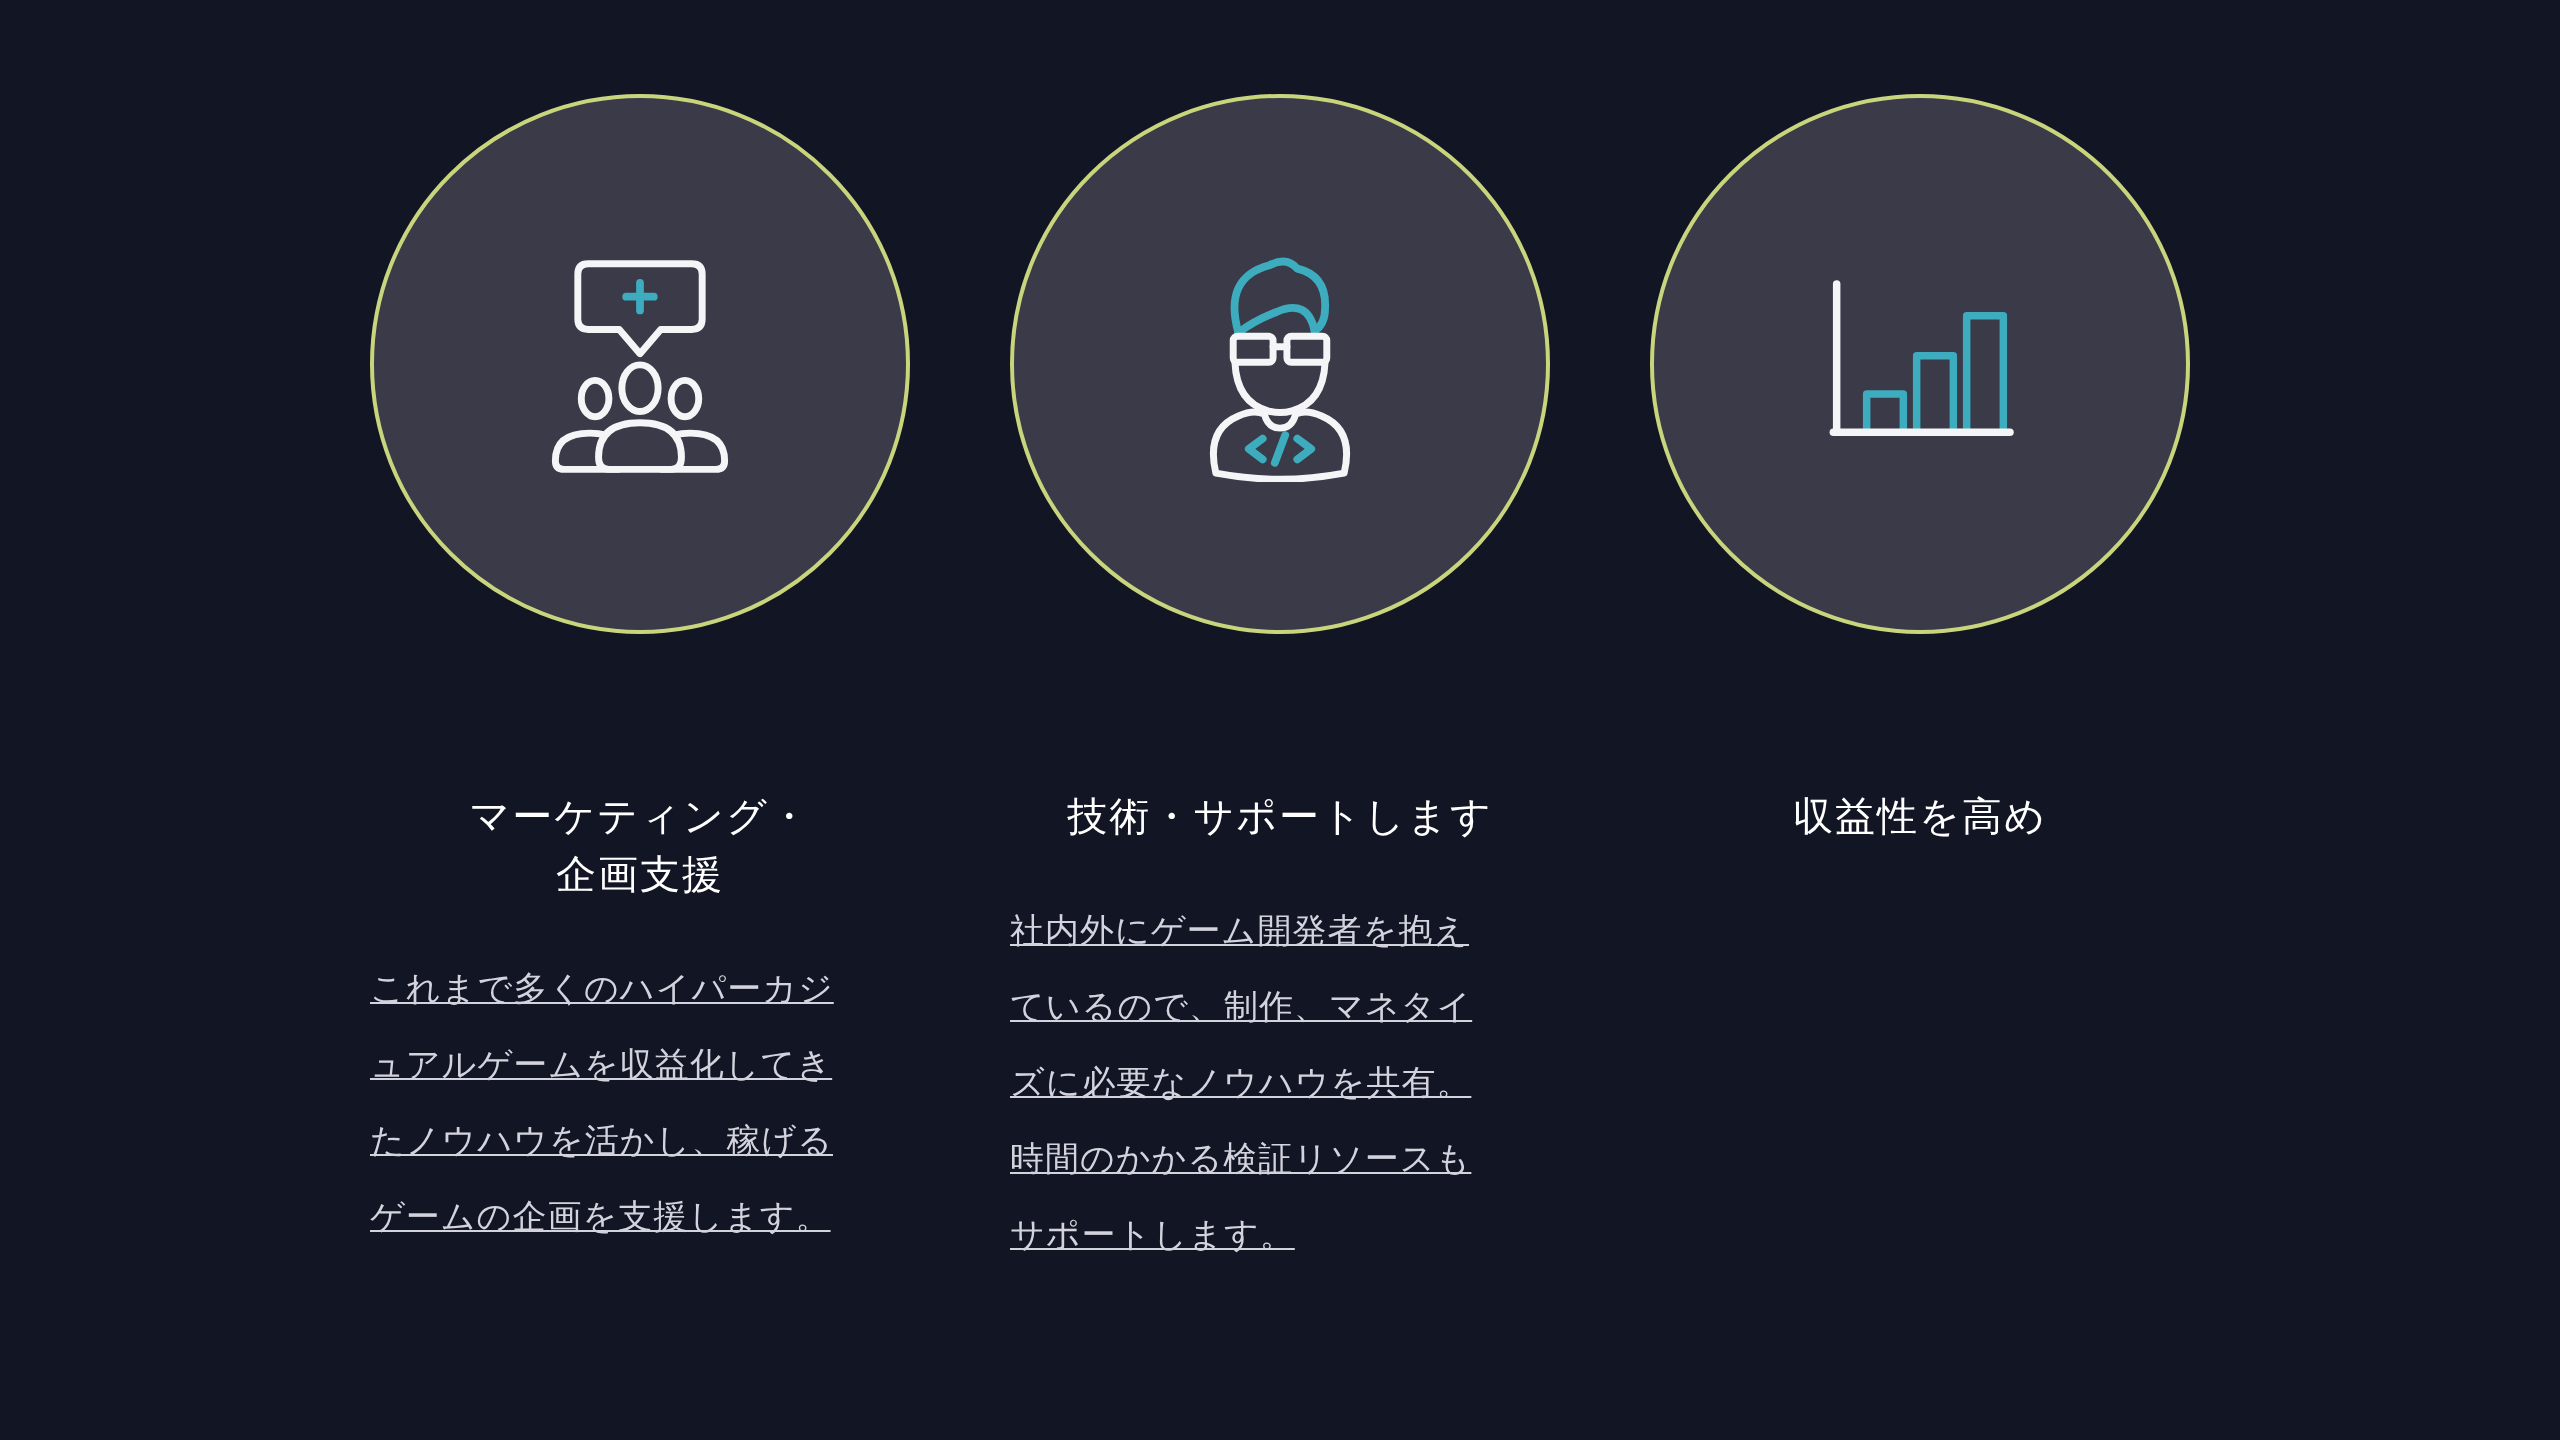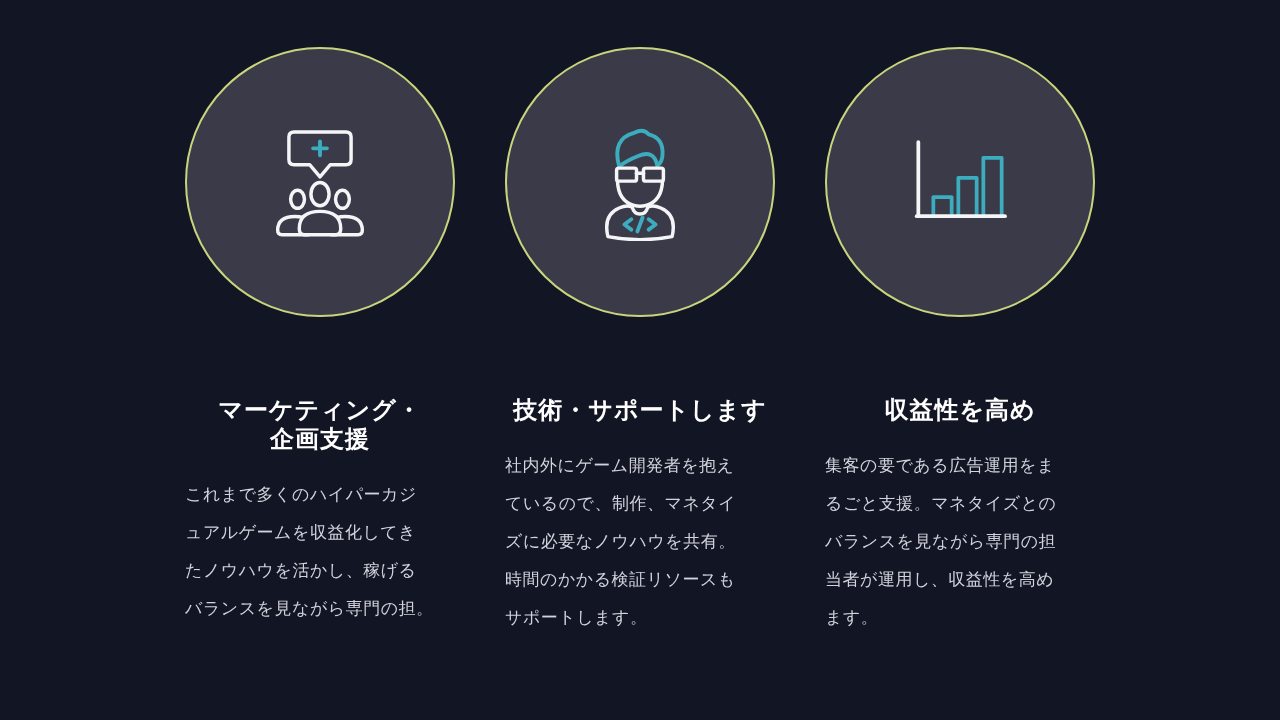--- a/index.html
+++ b/index.html
@@ -35,37 +35,38 @@
     border-radius: 50%;
     background: var(--circle-fill);
     border: 2px solid var(--circle-border);
     display: flex;
     align-items: center;
     justify-content: center;
     flex-shrink: 0;
   }
   .card-title {
     margin-top: 78px;
-    font-size: 24px;
-    font-weight: 700;
+    font-size: 20px;
+    font-weight: 400;
     line-height: 29px;
     letter-spacing: 1px;
     color: var(--title-color);
     text-align: center;
     white-space: pre-line;
   }
   .card-desc {
     margin-top: 23px;
     align-self: stretch;
     font-size: 17px;
     line-height: 38px;
     letter-spacing: 0.5px;
     color: var(--body-color);
     text-align: left;
     white-space: pre-line;
+    text-decoration: underline;
   }
   .icon-svg { display: block; }
   .sw { stroke: var(--icon-white); stroke-width: 4; fill: none; stroke-linecap: round; stroke-linejoin: round; }
   .st { stroke: var(--teal); stroke-width: 4.5; fill: none; stroke-linecap: round; stroke-linejoin: round; }
   .sw-sq { stroke: var(--icon-white); stroke-width: 4.5; fill: none; stroke-linecap: round; stroke-linejoin: miter; }
   .mask-fill { fill: var(--circle-fill); }
 </style>
 </head>
 <body>
 
@@ -86,21 +87,21 @@
 
         <ellipse class="sw mask-fill" cx="60" cy="80" rx="10.5" ry="13.5"></ellipse>
         <path class="sw mask-fill" d="M36 120 Q36 100 60 100 Q84 100 84 120 Q84 127 78 127 H42 Q36 127 36 120 Z"></path>
       </svg>
     </div>
     <div class="card-title">マーケティング・
 企画支援</div>
     <div class="card-desc">これまで多くのハイパーカジ
 ュアルゲームを収益化してき
 たノウハウを活かし、稼げる
-バランスを見ながら専門の担。</div>
+ゲームの企画を支援します。</div>
   </div>
 
   <div class="card">
     <div class="circle">
       <svg class="icon-svg" width="104" height="118" viewBox="0 0 120 136" aria-hidden="true">
 
         <path class="st" d="M36 50 Q27 18 54 11 Q64 6 70 13 Q87 17 86 36 Q86 45 80 49"></path>
         <path class="st" d="M80 49 Q76 30 58 38 Q45 43 36 50"></path>
 
         <rect class="sw" x="33" y="52" width="23" height="15" rx="2.5"></rect>
@@ -130,20 +131,15 @@
 
         <path class="st" d="M28 95 V72 H50 V95"></path>
         <path class="st" d="M58 95 V49 H80 V95"></path>
         <path class="st" d="M88 95 V25 H110 V95"></path>
 
         <path class="sw-sq" d="M10 6 V95"></path>
         <path class="sw-sq" d="M8 95 H114"></path>
       </svg>
     </div>
     <div class="card-title">収益性を高め</div>
-    <div class="card-desc">集客の要である広告運用をま
-るごと支援。マネタイズとの
-バランスを見ながら専門の担
-当者が運用し、収益性を高め
-ます。</div>
   </div>
 
 </div>
 
 </body></html>

